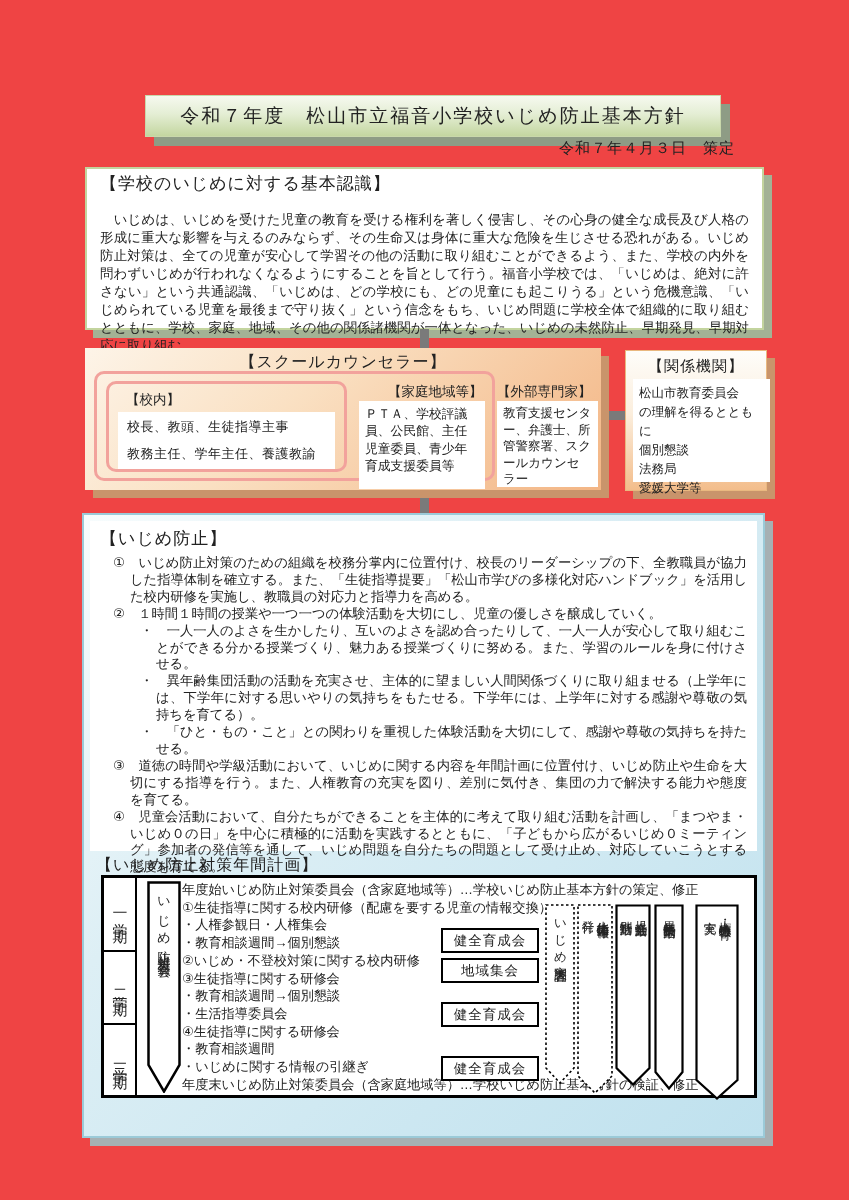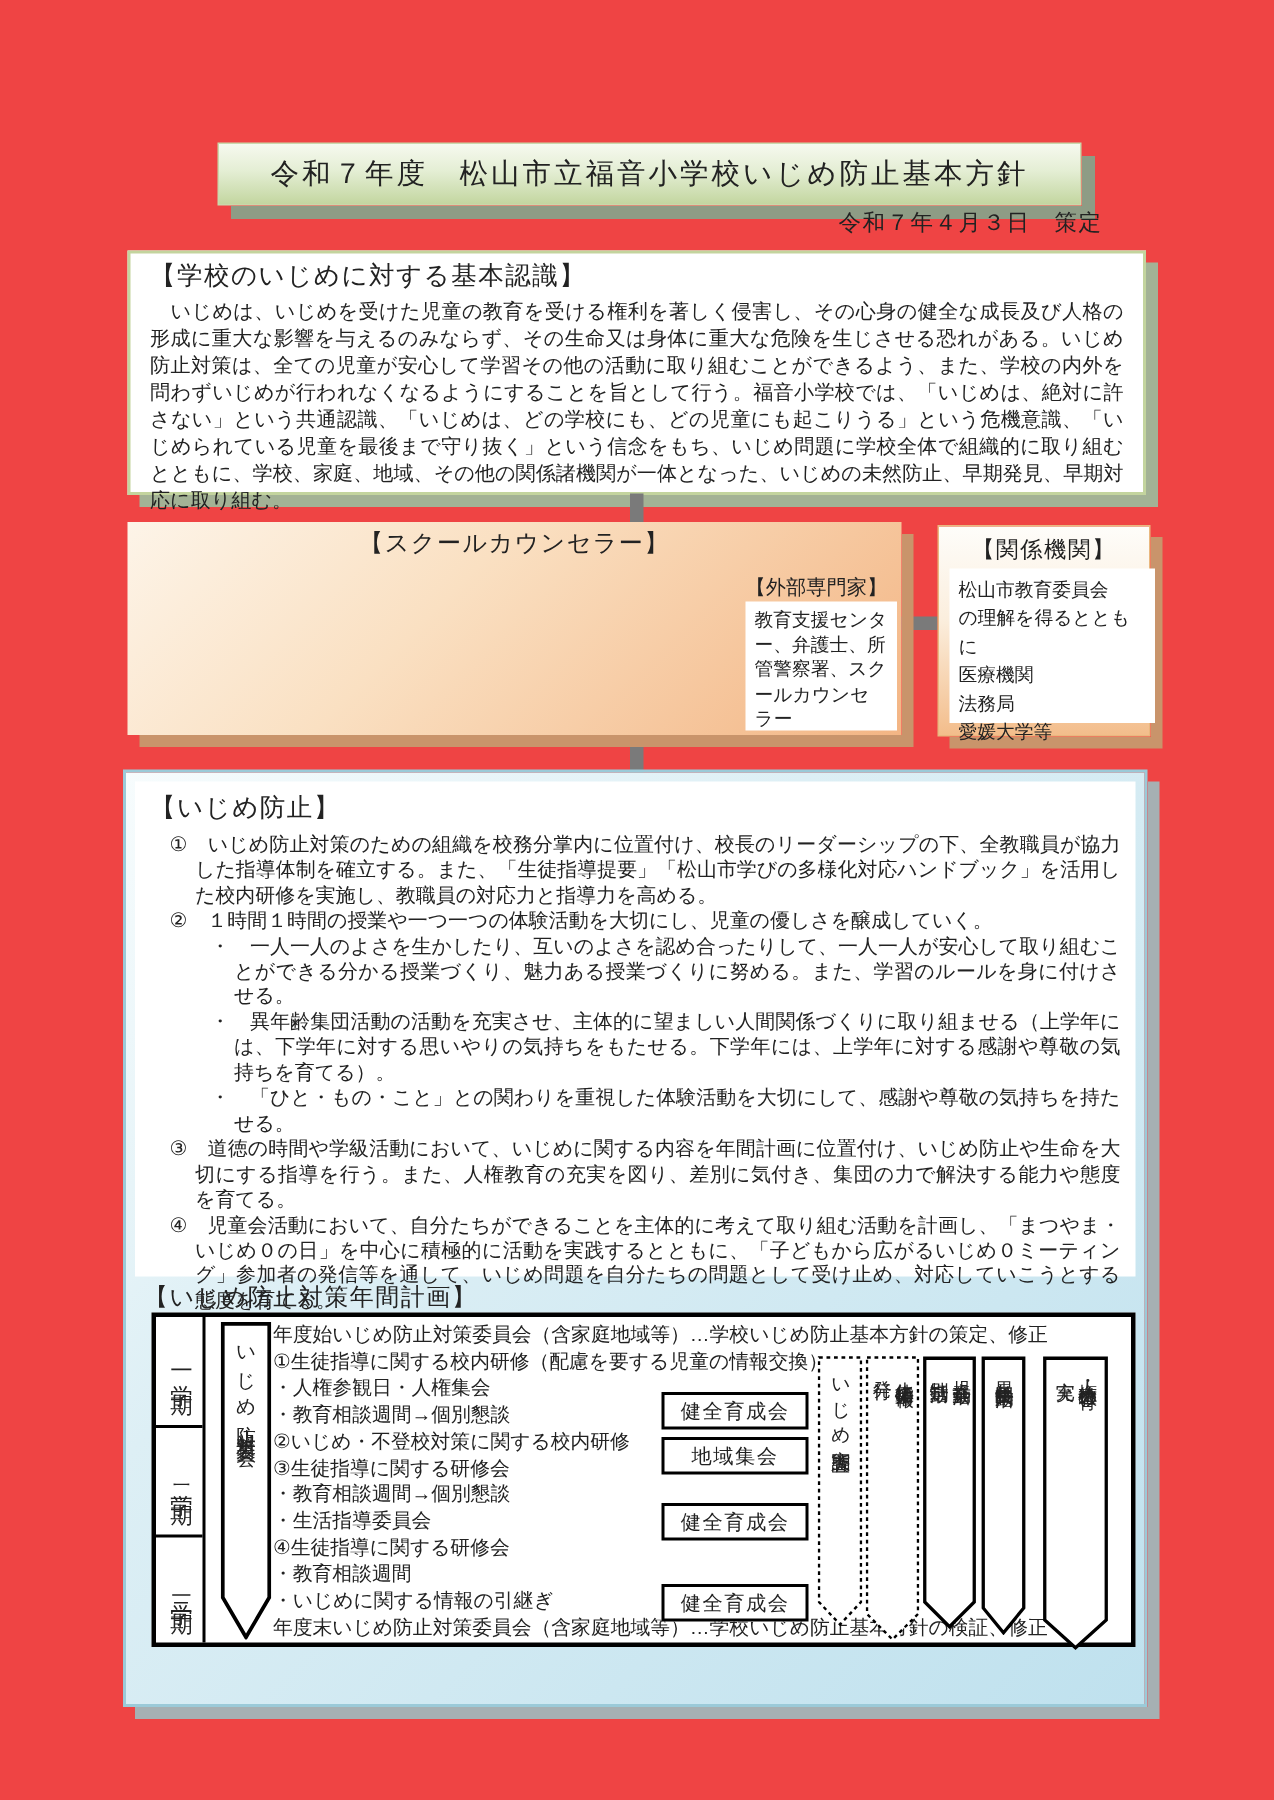--- a/index.html
+++ b/index.html
@@ -24,21 +24,21 @@
     text-align:right; font-size:15px; letter-spacing:1px;
   }
 
   
   .recog{
     position:absolute; left:85px; top:167px; width:679px; height:163px;
     background:#fff; border:2px solid #c3d49e; box-shadow:8px 8px 0 #a3b295;
     padding:3px 13px;
   }
   .sec-heading{ font-size:17px; font-weight:normal; letter-spacing:1px; }
-  .recog-body{ margin-top:4px; font-size:13.4px; line-height:18px; text-align:justify; }
+  .recog-body{ margin-top:16px; font-size:13.4px; line-height:18px; text-align:justify; }
 
   
   .conn{ position:absolute; background:#7a7a7a; }
   .conn-v1{ left:420px; top:329px; width:9px; height:20px; }
   .conn-v2{ left:420px; top:489px; width:9px; height:26px; }
   .conn-h{ left:601px; top:411px; width:24px; height:9px; }
 
   
   .committee{
     position:absolute; left:85px; top:348px; width:516px; height:142px;
@@ -148,30 +148,41 @@
     <div class="sec-heading">【学校のいじめに対する基本認識】</div>
     <div class="recog-body">　いじめは、いじめを受けた児童の教育を受ける権利を著しく侵害し、その心身の健全な成長及び人格の形成に重大な影響を与えるのみならず、その生命又は身体に重大な危険を生じさせる恐れがある。いじめ防止対策は、全ての児童が安心して学習その他の活動に取り組むことができるよう、また、学校の内外を問わずいじめが行われなくなるようにすることを旨として行う。福音小学校では、「いじめは、絶対に許さない」という共通認識、「いじめは、どの学校にも、どの児童にも起こりうる」という危機意識、「いじめられている児童を最後まで守り抜く」という信念をもち、いじめ問題に学校全体で組織的に取り組むとともに、学校、家庭、地域、その他の関係諸機関が一体となった、いじめの未然防止、早期発見、早期対応に取り組む。</div>
   </div>
 
   <div class="conn conn-v1"></div>
   <div class="conn conn-v2"></div>
   <div class="conn conn-h"></div>
 
   <div class="committee">
     <div class="committee-heading">【スクールカウンセラー】</div>
+    <div class="pink-outer">
+      <div class="pink-inner">
+        <div class="lbl lbl-konai">【校内】</div>
+        <div class="konai-white">
+          <div class="l1">校長、教頭、生徒指導主事</div>
+          <div class="l2">教務主任、学年主任、養護教諭</div>
+        </div>
+      </div>
+      <div class="lbl lbl-katei">【家庭地域等】</div>
+      <div class="katei-white">ＰＴＡ、学校評議員、公民館、主任児童委員、青少年育成支援委員等</div>
+    </div>
     <div class="lbl lbl-gaibu">【外部専門家】</div>
     <div class="gaibu-white">教育支援センター、弁護士、所管警察署、スクールカウンセラー</div>
   </div>
 
   <div class="related">
     <div class="related-heading">【関係機関】</div>
     <div class="related-white">
       <div>松山市教育委員会</div>
       <div>の理解を得るとともに</div>
-      <div>医療機関</div>
+      <div>個別懇談</div>
       <div>法務局</div>
       <div>愛媛大学等</div>
     </div>
   </div>
 
   <div class="blue-panel">
 
     <div class="prevention-white">
       <div class="prev-heading">【いじめ防止】</div>
       <div class="prev-items">

